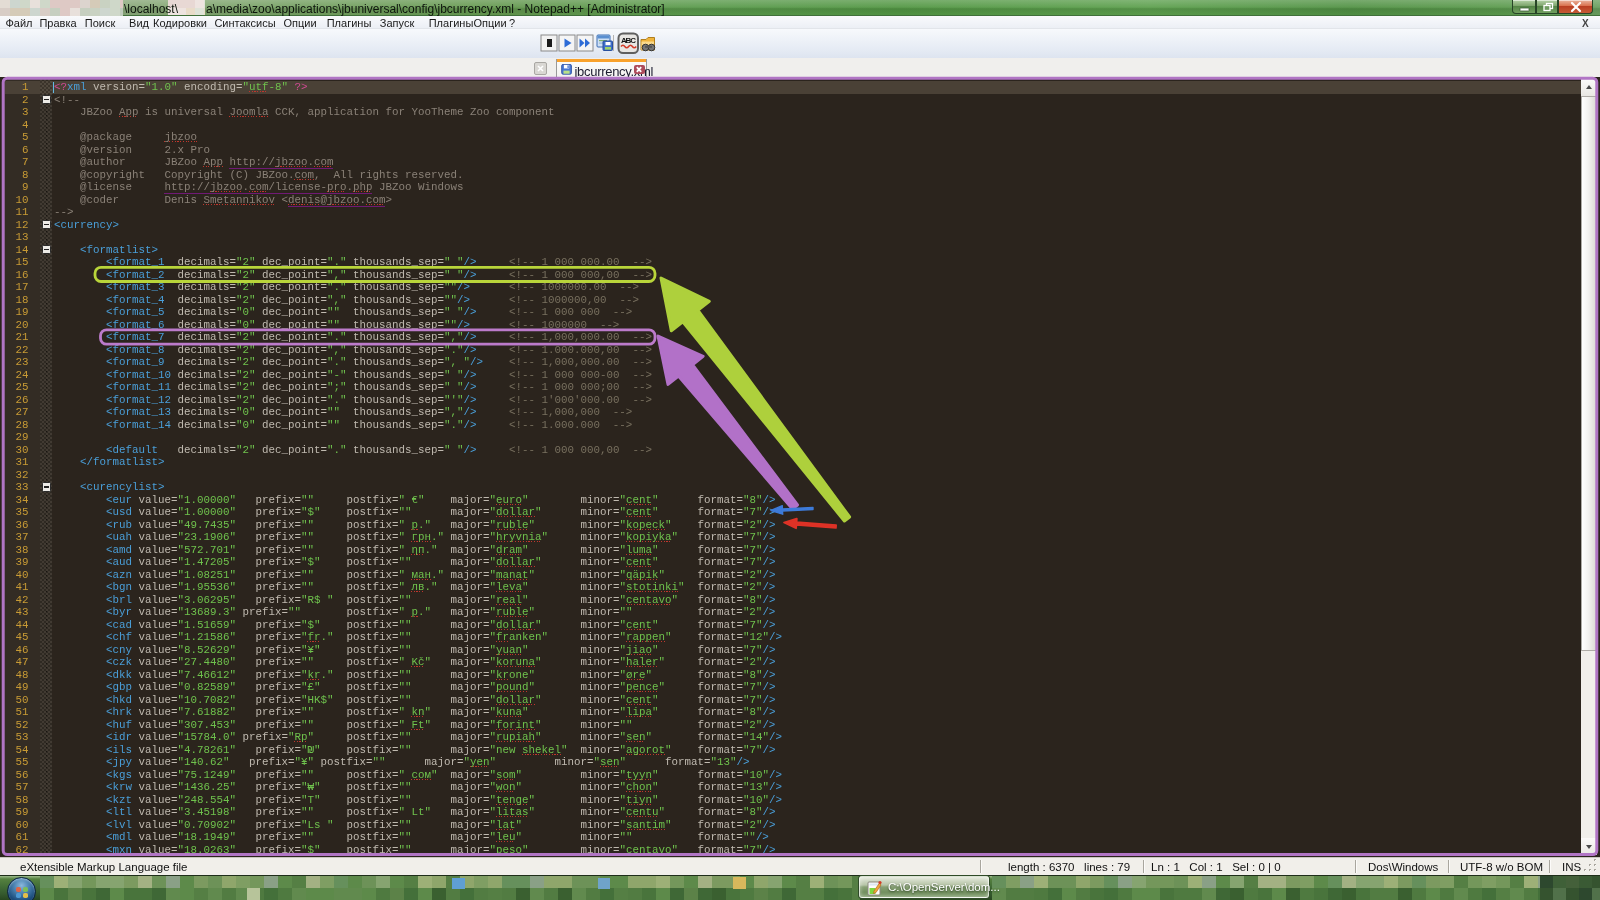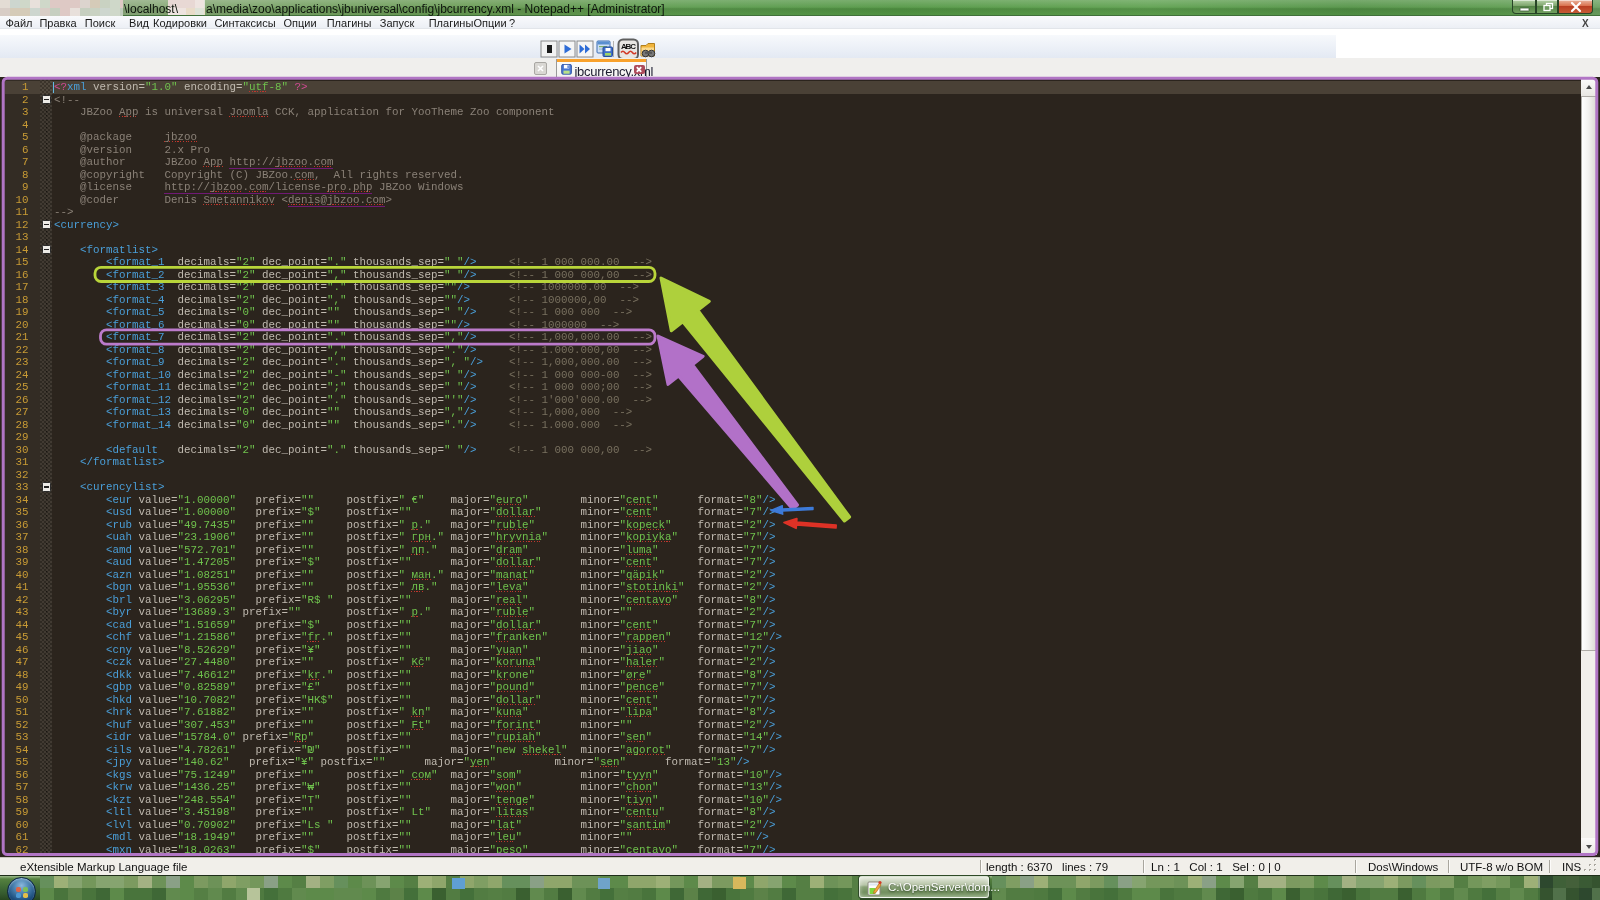--- a/index.html
+++ b/index.html
@@ -1,21 +1,21 @@
 <!DOCTYPE html>
 <html><head><meta charset="utf-8"><style>
 *{margin:0;padding:0;box-sizing:border-box}
 svg{display:block}
 html,body{width:1600px;height:900px;overflow:hidden;background:#fff;font-family:"Liberation Sans",sans-serif}
 #titlebar{position:absolute;left:0;top:0;width:1600px;height:16px;background:linear-gradient(rgba(255,255,255,0.22),rgba(255,255,255,0.06) 45%,rgba(0,0,0,0.10) 55%,rgba(0,0,0,0.02)),linear-gradient(to right,#9db292 0px,#8aa87a 120px,#74a061 300px,#64984f 500px,#5a9a4c 700px,#539744 900px,#5da04e 1150px,#529245 1350px,#5b9a4d 1500px,#699f5f 1600px);box-shadow:inset 0 -1px 0 #40703a}
 #titlebar .tt{position:absolute;top:2px;font-size:12px;color:#0d150c;white-space:pre}
 #menubar{position:absolute;left:0;top:16px;width:1600px;height:13px;background:linear-gradient(#f9fafc,#eceff5);border-bottom:1px solid #e2e5ea}
 #menubar span{position:absolute;top:1px;font-size:11px;color:#1a1a1a;transform:translateX(-50%);white-space:pre}
 #menubar .mx{left:1582px;top:1.5px;font-size:10px;color:#444;font-weight:bold;transform:none}
-#toolbar{position:absolute;left:0;top:35px;width:1336px;height:29px;background:linear-gradient(#f7f9fc,#e3e9f3 80%,#dde4f0)}
+#toolbar{position:absolute;left:0;top:29px;width:1600px;height:29px;background:linear-gradient(#f7f9fc,#e3e9f3 80%,#dde4f0)}
 #tabbar{position:absolute;left:0;top:58px;width:1600px;height:19px;background:#f0efed}
 #tab{position:absolute;left:556px;top:59px;width:91px;height:18px;background:linear-gradient(#fdfdfc,#f3f2f0);border-left:1px solid #999;border-right:1px solid #999}
 #tab .or{position:absolute;left:0;top:0;width:100%;height:3px;background:#f9a22c}
 #tab .lbl{position:absolute;left:17.5px;top:4.5px;font-size:13px;color:#1c1c30;letter-spacing:-0.3px}
 #editor{position:absolute;left:0;top:77px;width:1600px;height:780px;background:#2b241d}
 #gutter{position:absolute;left:0;top:81px;width:28.5px;text-align:right;color:#c89b35;font:10.83px/12.5px "Liberation Mono",monospace;white-space:pre}
 #foldbase{position:absolute;left:40px;top:79px;width:12px;height:776px;background:#3a332b}
 #foldstrip{position:absolute;left:40px;top:79px;width:12px;height:776px;background:conic-gradient(rgba(0,0,0,0.20) 0 25%,rgba(255,255,255,0.035) 0 50%,rgba(0,0,0,0.20) 0 75%,rgba(255,255,255,0.035) 0);background-size:4px 4px}
 #foldline{position:absolute;left:45.5px;top:95px;width:1px;height:760px;background-image:repeating-linear-gradient(to bottom,#171310 0 1.5px,transparent 1.5px 4px)}
 .fold{position:absolute;left:41.5px;width:9.5px;height:9.5px;background:#edebe7;border:1px solid #2a2a2a;border-radius:1.5px}
@@ -573,21 +573,21 @@
 <span class="a">        </span><span class="t">&lt;lvl</span><span class="a"> value=</span><span class="s">"0.70902"</span><span class="a">   prefix=</span><span class="s">"Ls "</span><span class="a">  postfix=</span><span class="s">""</span><span class="a">      major=</span><span class="s">"<b class="q">lat</b>"</span><span class="a">         minor=</span><span class="s">"<b class="q">santim</b>"</span><span class="a">    format=</span><span class="s">"2"</span><span class="t">/&gt;</span>
 <span class="a">        </span><span class="t">&lt;mdl</span><span class="a"> value=</span><span class="s">"18.1949"</span><span class="a">   prefix=</span><span class="s">""</span><span class="a">     postfix=</span><span class="s">""</span><span class="a">      major=</span><span class="s">"<b class="q">leu</b>"</span><span class="a">         minor=</span><span class="s">""</span><span class="a">          format=</span><span class="s">""</span><span class="t">/&gt;</span>
 <span class="a">        </span><span class="t">&lt;mxn</span><span class="a"> value=</span><span class="s">"18.0263"</span><span class="a">   prefix=</span><span class="s">"$"</span><span class="a">    postfix=</span><span class="s">""</span><span class="a">      major=</span><span class="s">"<b class="q">peso</b>"</span><span class="a">        minor=</span><span class="s">"<b class="q">centavo</b>"</span><span class="a">   format=</span><span class="s">"7"</span><span class="t">/&gt;</span></pre>
 <div id="vscroll">
     <div id="vthumb"></div>
     <div id="vup"></div>
     <div id="vdn"></div>
   </div>
 <div id="statusbar">
 <span class="f" style="left:20px">eXtensible Markup Language file</span>
-<span class="f" style="left:986px">length : 6370   lines : 79</span>
+<span class="f" style="left:1008px">length : 6370   lines : 79</span>
 <span class="f" style="left:1151px">Ln : 1   Col : 1   Sel : 0 | 0</span>
 <span class="f" style="left:1368px">Dos\Windows</span>
 <span class="f" style="left:1460px">UTF-8 w/o BOM</span>
 <span class="f" style="left:1562px">INS</span>
 <span class="sep" style="left:980px"></span>
 <span class="sep" style="left:1143px"></span>
 <span class="sep" style="left:1355px"></span>
 <span class="sep" style="left:1448px"></span>
 <span class="sep" style="left:1549px"></span>
 <svg width="16" height="16" style="position:absolute;left:1584px;top:1px">

